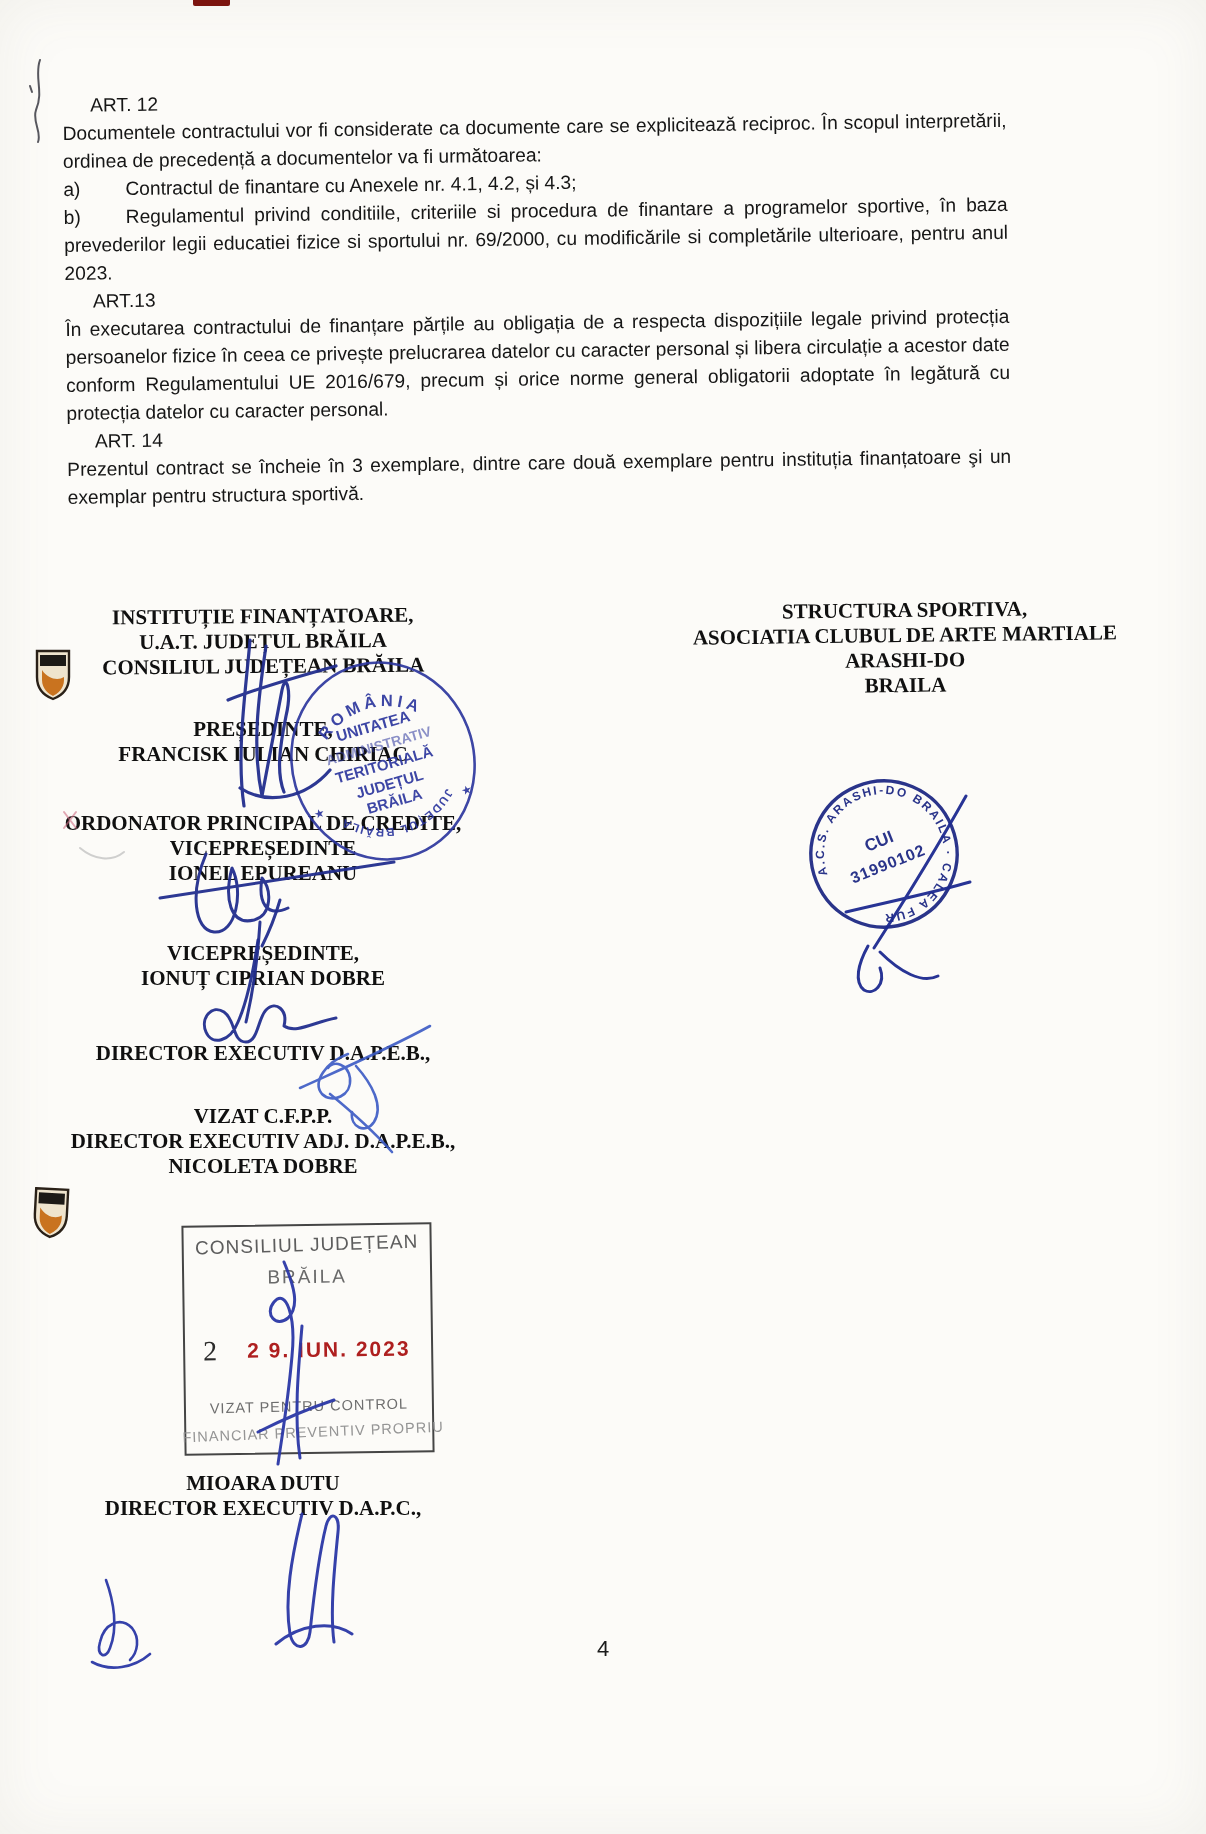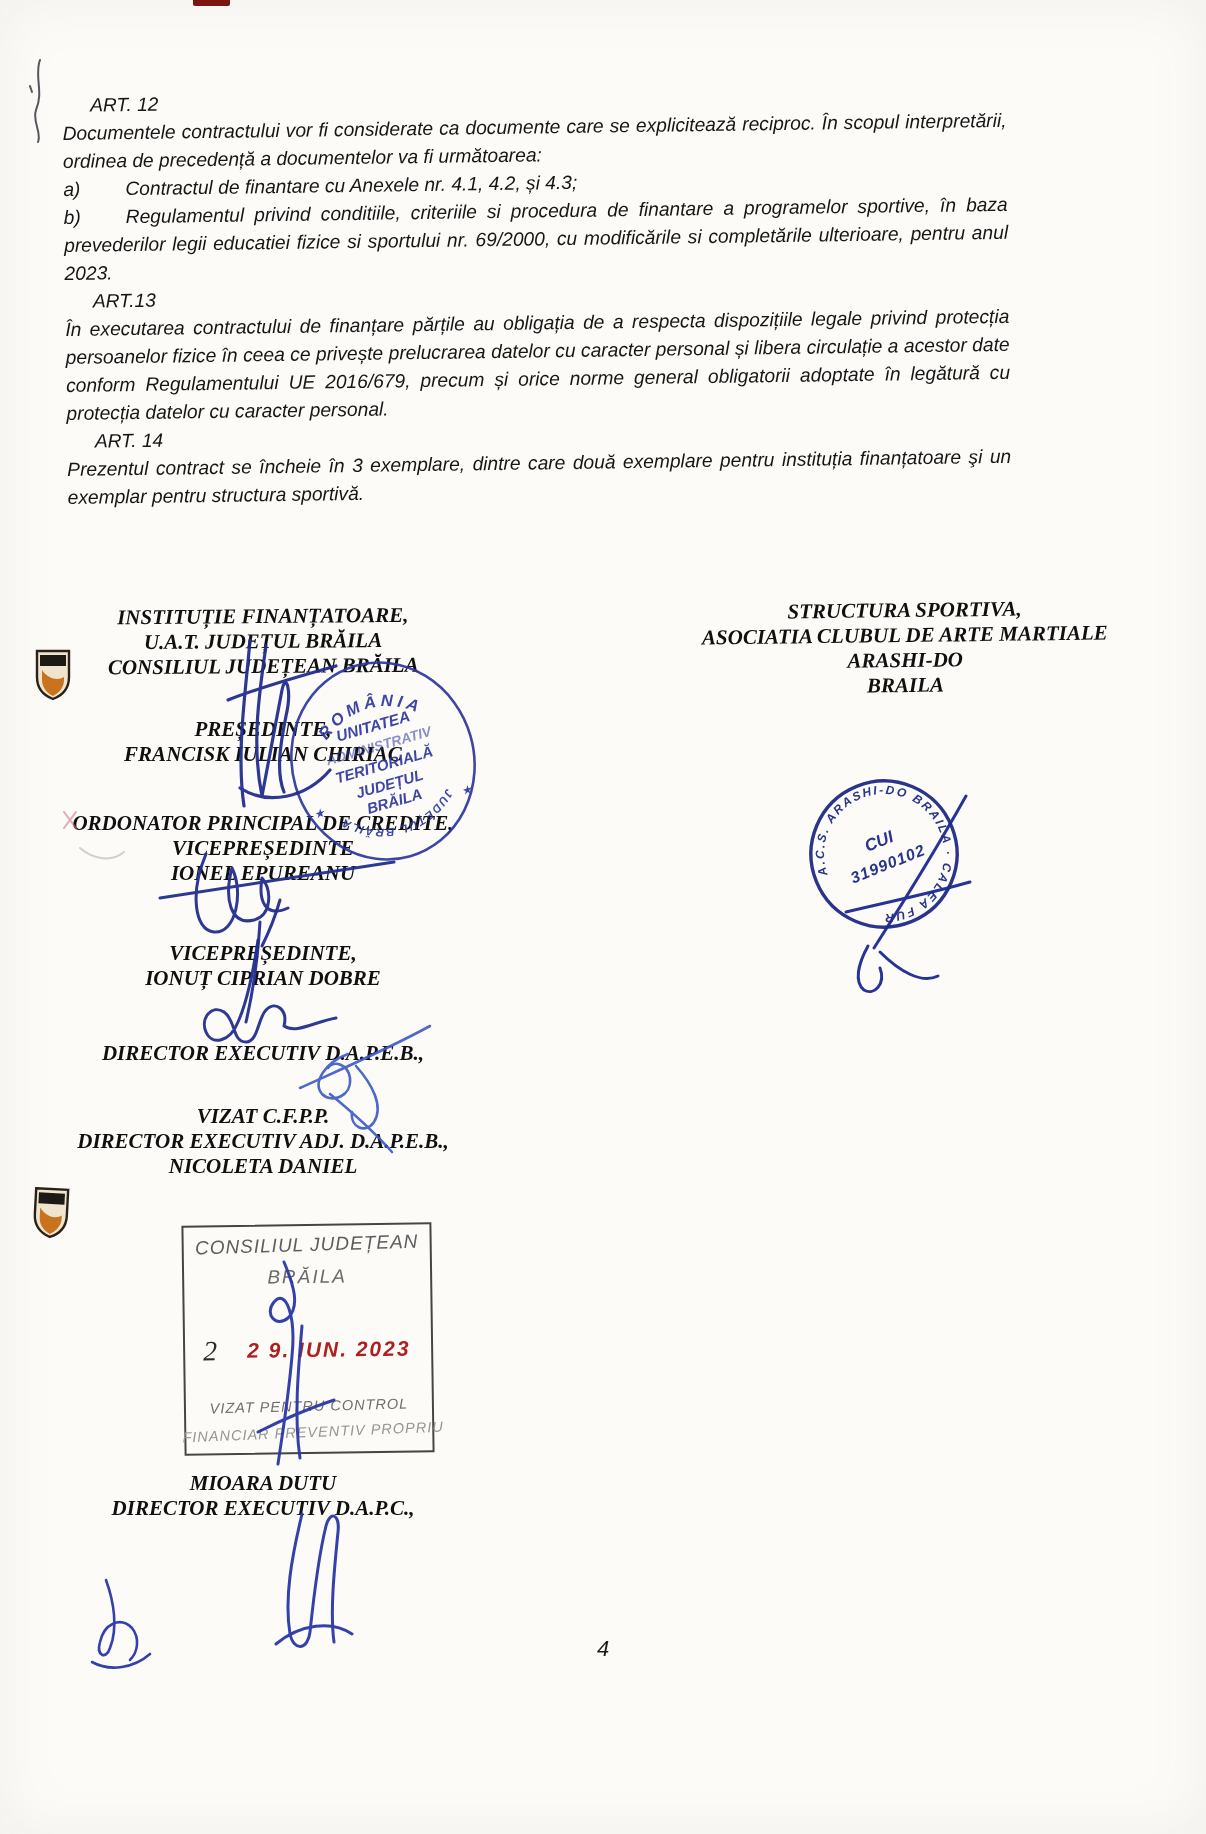--- a/index.html
+++ b/index.html
@@ -1,18 +1,18 @@
 <!DOCTYPE html>
 <html><head>
 <meta charset="utf-8">
 <style>
   html,body{margin:0;padding:0;background:#e8e8e8;}
   .page{position:relative;width:1206px;height:1834px;background:#fcfbf8;overflow:hidden;
         font-family:"Liberation Sans",sans-serif;color:#161616;
-        box-shadow:inset 0 0 60px rgba(120,110,90,.08);font-style:italic;}
+        box-shadow:inset 0 0 60px rgba(120,110,90,.08);}
   
   .body-text{position:absolute;left:62px;top:92px;width:944px;font-size:19.2px;line-height:28px;
              text-align:justify;transform:rotate(-0.8deg);transform-origin:0 0;}
   .body-text p{margin:0;}
   .art-heading{padding-left:28px;text-align:left;}
   .list-item .marker{display:inline-block;width:62px;}
   
   .sig-block{position:absolute;text-align:center;font-family:"Liberation Serif",serif;font-weight:bold;
              font-size:21px;line-height:25px;color:#101010;}
   .left-col{left:43px;width:440px;}
@@ -75,21 +75,21 @@
   <div class="sig-block left-col" style="top:941px">
     <div>VICEPREȘEDINTE,</div>
     <div>IONUȚ CIPRIAN DOBRE</div>
   </div>
   <div class="sig-block left-col" style="top:1041px">
     <div>DIRECTOR EXECUTIV D.A.P.E.B.,</div>
   </div>
   <div class="sig-block left-col" style="top:1104px">
     <div>VIZAT C.F.P.P.</div>
     <div>DIRECTOR EXECUTIV ADJ. D.A.P.E.B.,</div>
-    <div>NICOLETA DANIEL</div>
+    <div>NICOLETA DOBRE</div>
   </div>
   <div class="sig-block left-col" style="top:1471px">
     <div>MIOARA DUTU</div>
     <div>DIRECTOR EXECUTIV D.A.P.C.,</div>
   </div>
 
   <div class="sig-block right-col tilt-r" style="top:598px">
     <div>STRUCTURA SPORTIVA,</div>
     <div>ASOCIATIA CLUBUL DE ARTE MARTIALE</div>
     <div>ARASHI-DO</div>

